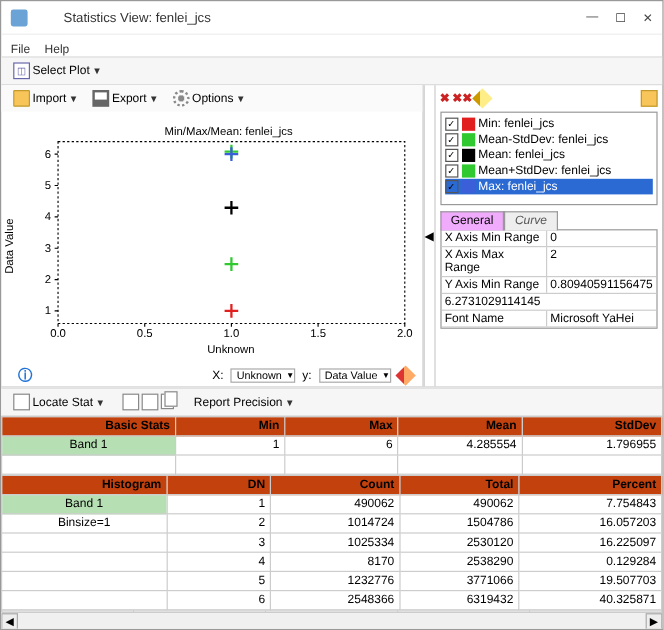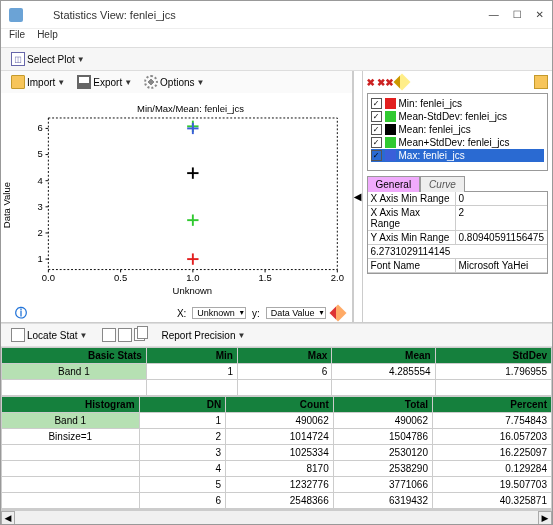--- a/index.html
+++ b/index.html
@@ -1,21 +1,21 @@
 <!DOCTYPE html>
 <html><head>
 <meta charset="utf-8">
 <style>
   * { box-sizing: border-box; margin: 0; padding: 0; font-family: "Segoe UI", Tahoma, sans-serif; font-size: 10px; }
   body { background: #fff; width: 553px; height: 525px; overflow: hidden; border: 1px solid #999; display: flex; flex-direction: column; }
   .titlebar { height: 28px; display: flex; align-items: center; padding: 0 8px; border-bottom: 1px solid #eee; gap: 24px; }
   .title-icon { width:14px; height:14px; background:#6ba3d6; border-radius:2px; margin-right:6px; display:inline-block;}
   .titlebar .title { flex:1; font-size:11px; color:#333;}
   .titlebar .winbtns { display:flex; gap:14px; color:#444; font-size:13px;}
-  .menubar { height:18px; display:flex; align-items:flex-start; gap:12px; padding:0 8px; font-size:11px; color:#333;}
+  .menubar { height:18px; display:flex; align-items:flex-end; gap:12px; padding:0 8px; font-size:11px; color:#333;}
   .toolbar1, .toolbar2 { height:24px; display:flex; align-items:center; gap:2px; padding:0 6px; border-top:1px solid #ddd; border-bottom:1px solid #ddd; background:#f6f6f6; }
   .tbbtn { display:flex; align-items:center; gap:2px; padding:2px 4px; cursor:pointer;}
   .tbbtn .arrow { font-size:8px; color:#333; }
   .ico { width:14px; height:14px; display:inline-block; }
   .ico-folder { background:#f7c55a; border:1px solid #c49a2c; border-radius:1px;}
   .ico-save   { background:#666; position:relative;}
   .ico-save::after{content:""; position:absolute; top:2px; left:2px; width:10px; height:6px; background:#fff;}
   .ico-gear   { background:radial-gradient(circle,#888 40%,transparent 41%); border:2px dotted #888; border-radius:50%; }
   .ico-doc    { background:#fff; border:1px solid #888; }
   .ico-copy   { position:relative; width:14px; height:14px;}
@@ -41,21 +41,21 @@
   .tab { border:1px solid #999; border-bottom:none; padding:2px 8px; background:#f0abfc; cursor:pointer; font-size:10px; position:relative; top:1px;}
   .tab.inactive { background:#eee; color:#555;font-style:italic; }
   .props { margin:0 4px 4px; border:1px solid #999; font-family:"SimSun",monospace; font-size:10px;}
   .props .prow { display:flex; border-bottom:1px solid #ccc;}
   .props .plbl { flex:0 0 88px; padding:1px 3px; border-right:1px solid #ccc;}
   .props .pval { flex:1; padding:1px 3px; white-space:nowrap; overflow:hidden;}
   .bottom { flex:1; display:flex; flex-direction:column; overflow:hidden;}
   .grid { flex:1; overflow:auto; }
   table { border-collapse:collapse; width:100%; margin:0;}
   th, td { border:1px solid #ccc; padding:2px 4px; font-size:10px; text-align:right; height:16px; white-space:nowrap;}
-  th { background:#15803d;padding-left:40px;}
+  th { background:#c2410c;padding-left:40px;}
   td.lbl { text-align:center;}
   tr.greenrow td.lbl { background:#b6e0b3;}
   .scrollbar { height:14px; border-top:1px solid #ccc; display:flex; align-items:center;}
   .scroll-btn { width:14px; height:14px; border:1px solid #aaa; display:flex; align-items:center; justify-content:center; font-size:9px; background:#eee; cursor:pointer;}
   .scrolltrack { flex:1; height:14px; background:#f0f0f0;}
   .pad{display:inline-block;width:6px;}
   .blue-info{color:#2173d8;font-size:12px;font-weight:bold;}
   .pencil-ico-red{width:12px;height:12px;background:linear-gradient(45deg,#d33 40%,#fa6 40%);transform:rotate(45deg);}
   .pencil-ico-yellow{width:12px;height:12px;background:linear-gradient(45deg,#c90 40%,#fe8 40%);transform:rotate(45deg);}
   .plot-sel-ico{width:14px;height:14px;background:#fff;border:1px solid #66a;display:flex;align-items:center;justify-content:center;font-size:8px;color:#66a;}

